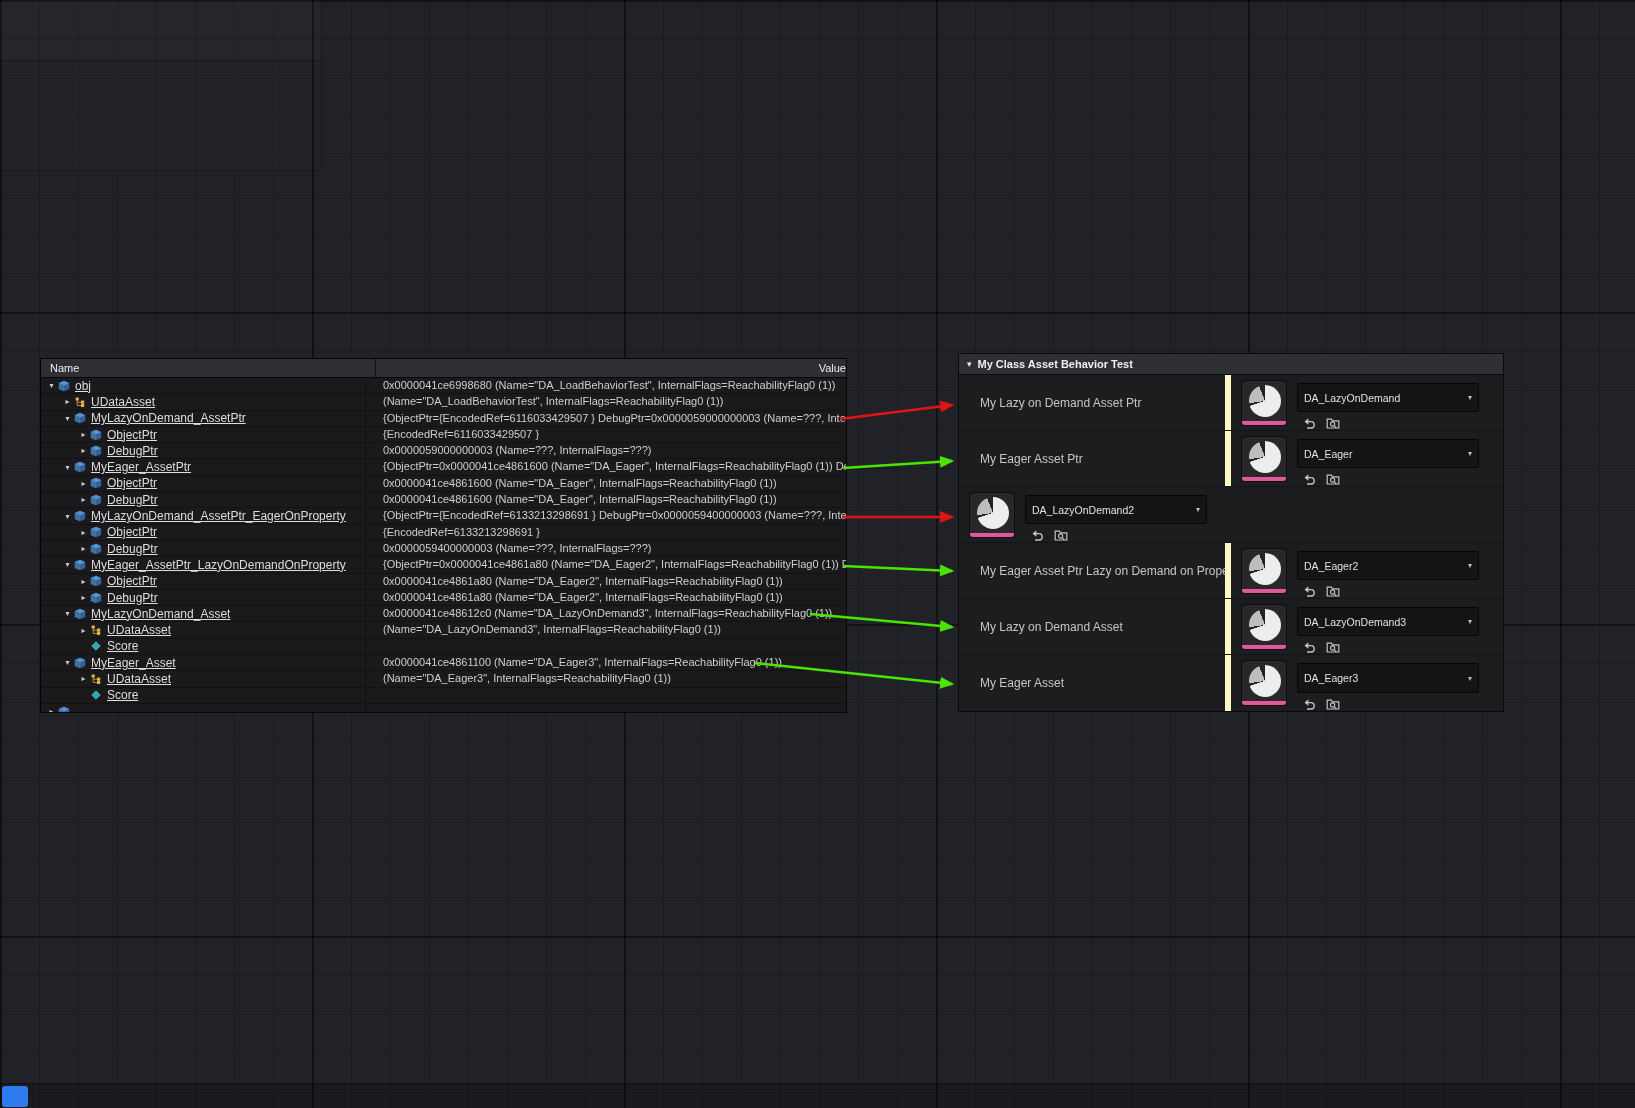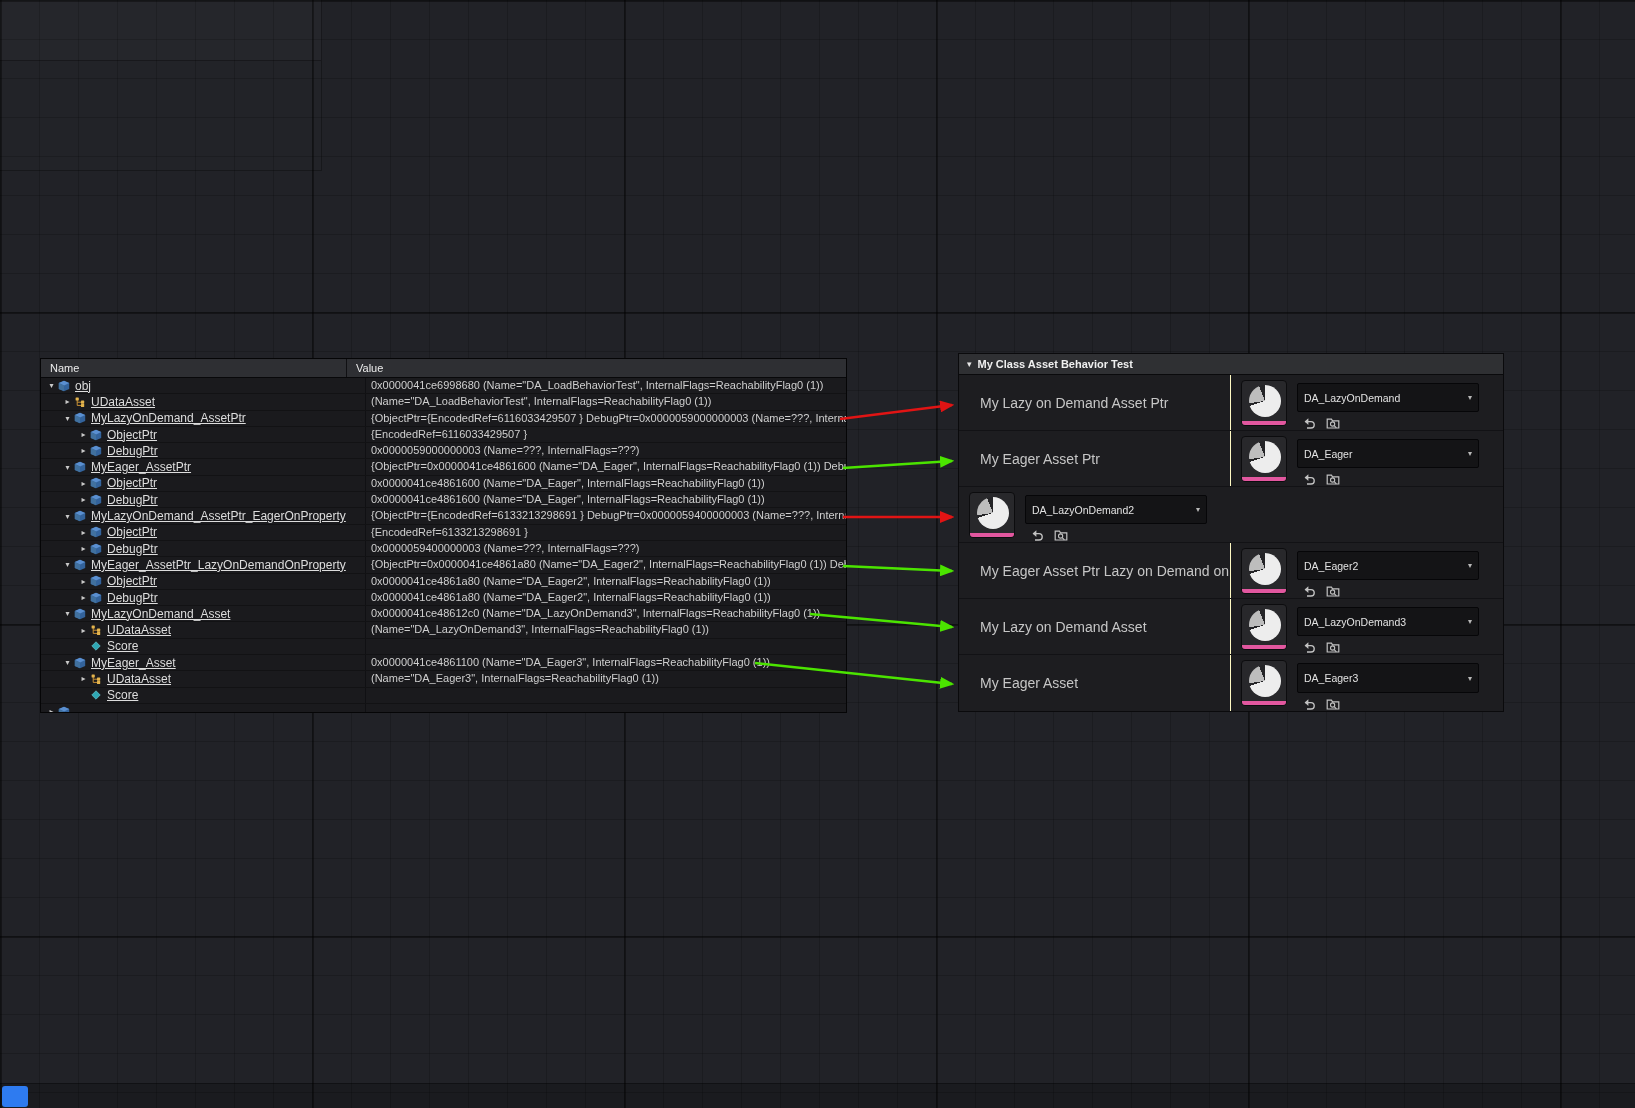--- a/index.html
+++ b/index.html
@@ -27,45 +27,45 @@
     background:rgba(0,0,0,0.20); border-top:1px solid rgba(0,0,0,0.35); }
   .blue-icon { position:absolute; left:2px; top:2px; width:26px; height:21px;
     background:#2e7bf0; border-radius:3px; }
 
   
   .watch-table { position:absolute; left:40px; top:358px; width:807px;
     border:1px solid #050506; background:#151517; z-index:2; }
   .wt-header { display:flex; height:19px; background:#2e2f33;
     border-bottom:1px solid #08080a; font-size:11px; color:#ececec; }
   .hc { line-height:18px; padding-left:9px; white-space:nowrap; overflow:hidden; }
-  .hc-name { width:306px; border-right:1px solid #101013; }
-  .hc-value { flex:1; }
+  .hc-name { width:335px; border-right:1px solid #101013; }
+  .hc-value { flex:1;text-align:right; }
   .wt-body { height:334px; overflow:hidden; background:#18181b; }
   .wt-row { display:flex; height:16.3px; align-items:center;
     border-bottom:1px solid rgba(0,0,0,0.28); background:#1a1a1d; }
   .wt-name { width:325px; display:flex; align-items:center; height:100%;
     border-right:1px solid #101013; overflow:hidden; white-space:nowrap; }
   .twisty { width:13px; font-size:8px; color:#c9c9c9; text-align:center; flex:none; }
   .row-icon { width:13px; height:12px; margin-right:4px; flex:none; display:inline-flex; }
   .row-icon svg { width:12px; height:12px; }
   .nm { font-size:12px; color:#dddddd;text-decoration:underline; }
   .wt-value { flex:1; font-size:11px; color:#cfcfcf; padding-left:5px;
-    white-space:nowrap; overflow:hidden; height:100%; line-height:15.5px; }
+    white-space:nowrap; overflow:hidden; height:100%; line-height:15.5px;margin-left:12px; }
 
   
   .details { position:absolute; left:958px; top:353px; width:546px;
     border:1px solid #0a0a0c; background:#1d1d20; z-index:2; }
   .dt-header { height:21px; background:#2f3033; display:flex; align-items:center;
     padding-left:8px; gap:6px; border-bottom:1px solid #0a0a0c; }
   .dt-header .tri { font-size:9px; color:#e8e8e8; }
   .dt-header .title { font-size:11px; font-weight:bold; color:#f0f0f0; }
   .dt-row { display:flex; height:56px; background:#1d1d20; border-bottom:1px solid #121215; }
   .dt-row:last-child { border-bottom:none; }
   .dt-label { width:272px; display:flex; align-items:center; padding-left:21px;
-    font-size:14px; color:#c6c6c6; border-right:1px solid #fef9c3;
+    font-size:12px; color:#c6c6c6; border-right:6px solid #fef9c3;
     white-space:nowrap; overflow:hidden; }
   .dt-value { flex:1; display:flex; padding-top:5px; }
   .thumb-wrap { width:66px; display:flex; justify-content:center; flex:none; }
   .thumb { width:46px; height:46px; background:#28282b; border-radius:4px;
     position:relative; overflow:hidden; border:1px solid #0c0c0e; }
   .pie { position:absolute; left:7px; top:4px; width:32px; height:32px; border-radius:50%;
     background:conic-gradient(#ededed 0 252deg, #242427 252deg 262deg,
                               #bdbdbd 262deg 338deg, #242427 338deg 360deg); }
   .pink { position:absolute; left:0; bottom:0; width:100%; height:4px; }
   .editor { display:flex; flex-direction:column; }

